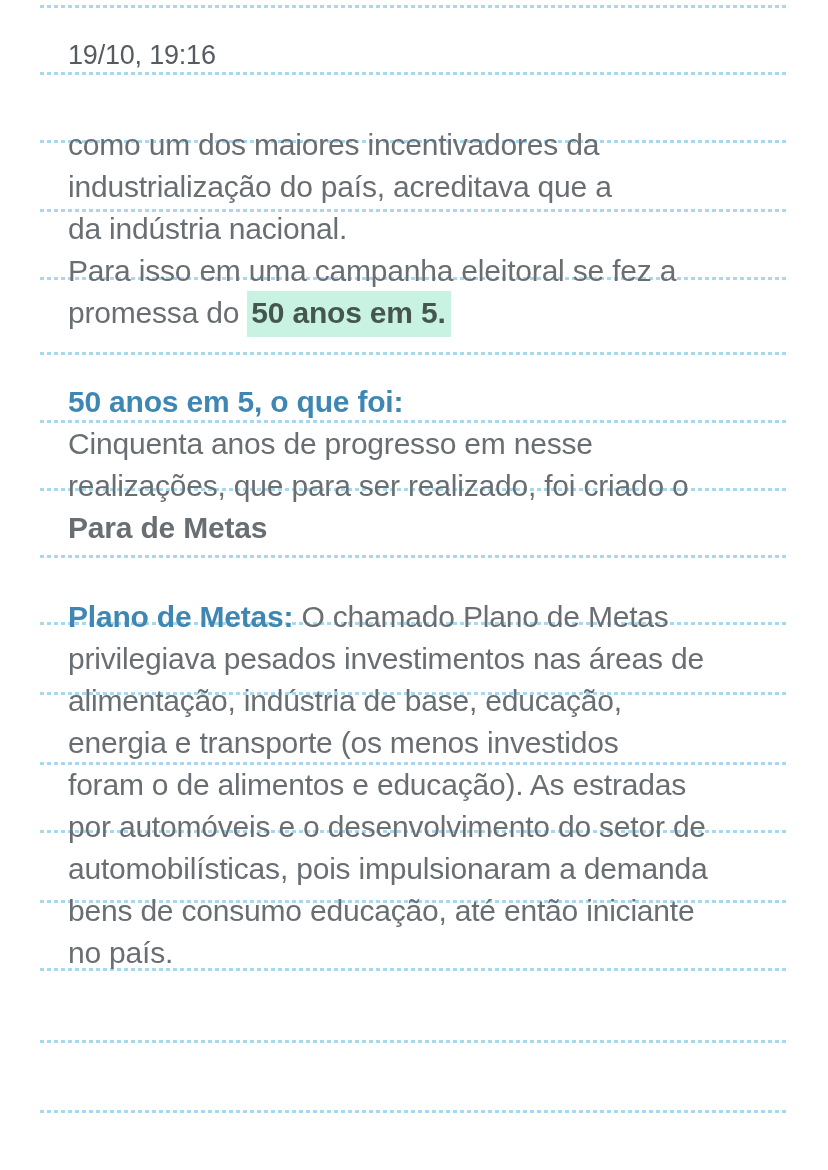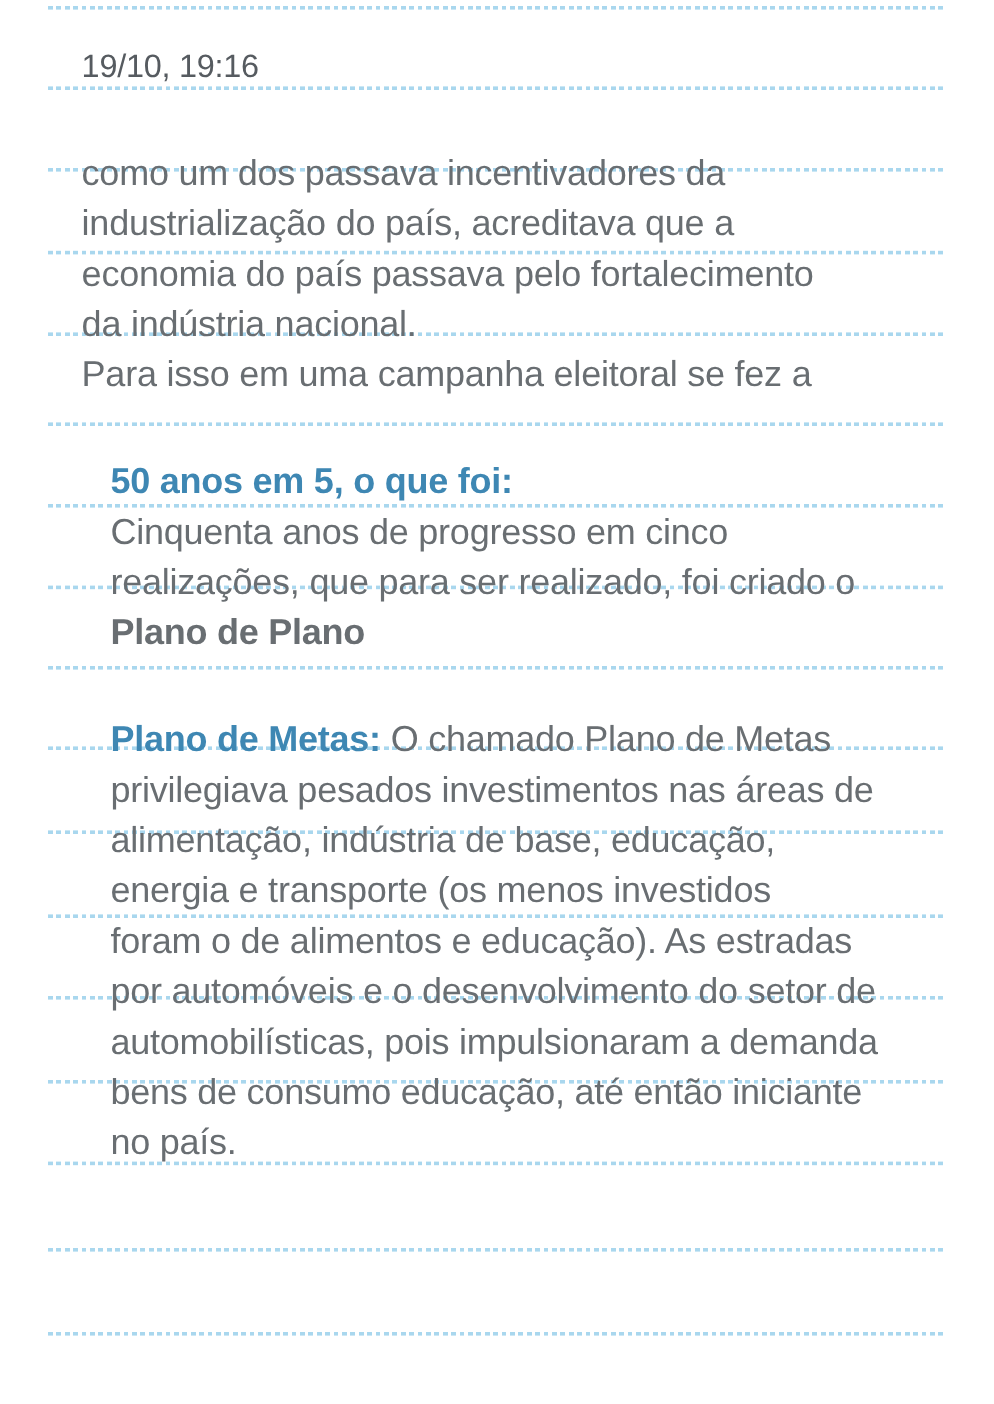--- a/index.html
+++ b/index.html
@@ -44,21 +44,20 @@
   }
   #note-content {
     position: absolute;
     left: 68px;
     top: 124px;
     width: 740px;
     z-index: 2;
   }
   .block + .block {
     margin-top: 47px;
-    margin-left: 24px;
   }
   .note-line {
     height: 42px;
     line-height: 42px;
     font-size: 30px;
     white-space: nowrap;
     letter-spacing: -0.2px;
     color: var(--body-text);
   }
   .seg-normal {
@@ -98,31 +97,31 @@
       <div class="rule" style="top: 762px;"></div>
       <div class="rule" style="top: 830px;"></div>
       <div class="rule" style="top: 900px;"></div>
       <div class="rule" style="top: 968px;"></div>
       <div class="rule" style="top: 1040px;"></div>
       <div class="rule" style="top: 1110px;"></div>
     </div>
   <div class="timestamp">19/10, 19:16</div>
   <div id="note-content">
       <div class="block">
-        <div class="note-line"><span class="seg-normal">como um dos passava incentivadores da</span></div>
+        <div class="note-line"><span class="seg-normal">como um dos maiores incentivadores da</span></div>
         <div class="note-line"><span class="seg-normal">industrialização do país, acreditava que a</span></div>
-        <div class="note-line"><span class="seg-normal">economia do país passava pelo fortalecimento</span></div>
         <div class="note-line"><span class="seg-normal">da indústria nacional.</span></div>
         <div class="note-line"><span class="seg-normal">Para isso em uma campanha eleitoral se fez a</span></div>
+        <div class="note-line"><span class="seg-normal">promessa do </span><span class="seg-highlight">50 anos em 5.</span></div>
       </div>
       <div class="block">
         <div class="note-line"><span class="seg-heading">50 anos em 5, o que foi:</span></div>
-        <div class="note-line"><span class="seg-normal">Cinquenta anos de progresso em cinco</span></div>
+        <div class="note-line"><span class="seg-normal">Cinquenta anos de progresso em nesse</span></div>
         <div class="note-line"><span class="seg-normal">realizações, que para ser realizado, foi criado o</span></div>
-        <div class="note-line"><span class="seg-bold">Plano de Plano</span></div>
+        <div class="note-line"><span class="seg-bold">Para de Metas</span></div>
       </div>
       <div class="block">
         <div class="note-line"><span class="seg-heading">Plano de Metas: </span><span class="seg-normal">O chamado Plano de Metas</span></div>
         <div class="note-line"><span class="seg-normal">privilegiava pesados investimentos nas áreas de</span></div>
         <div class="note-line"><span class="seg-normal">alimentação, indústria de base, educação,</span></div>
         <div class="note-line"><span class="seg-normal">energia e transporte (os menos investidos</span></div>
         <div class="note-line"><span class="seg-normal">foram o de alimentos e educação). As estradas</span></div>
         <div class="note-line"><span class="seg-normal">por automóveis e o desenvolvimento do setor de</span></div>
         <div class="note-line"><span class="seg-normal">automobilísticas, pois impulsionaram a demanda</span></div>
         <div class="note-line"><span class="seg-normal">bens de consumo educação, até então iniciante</span></div>

